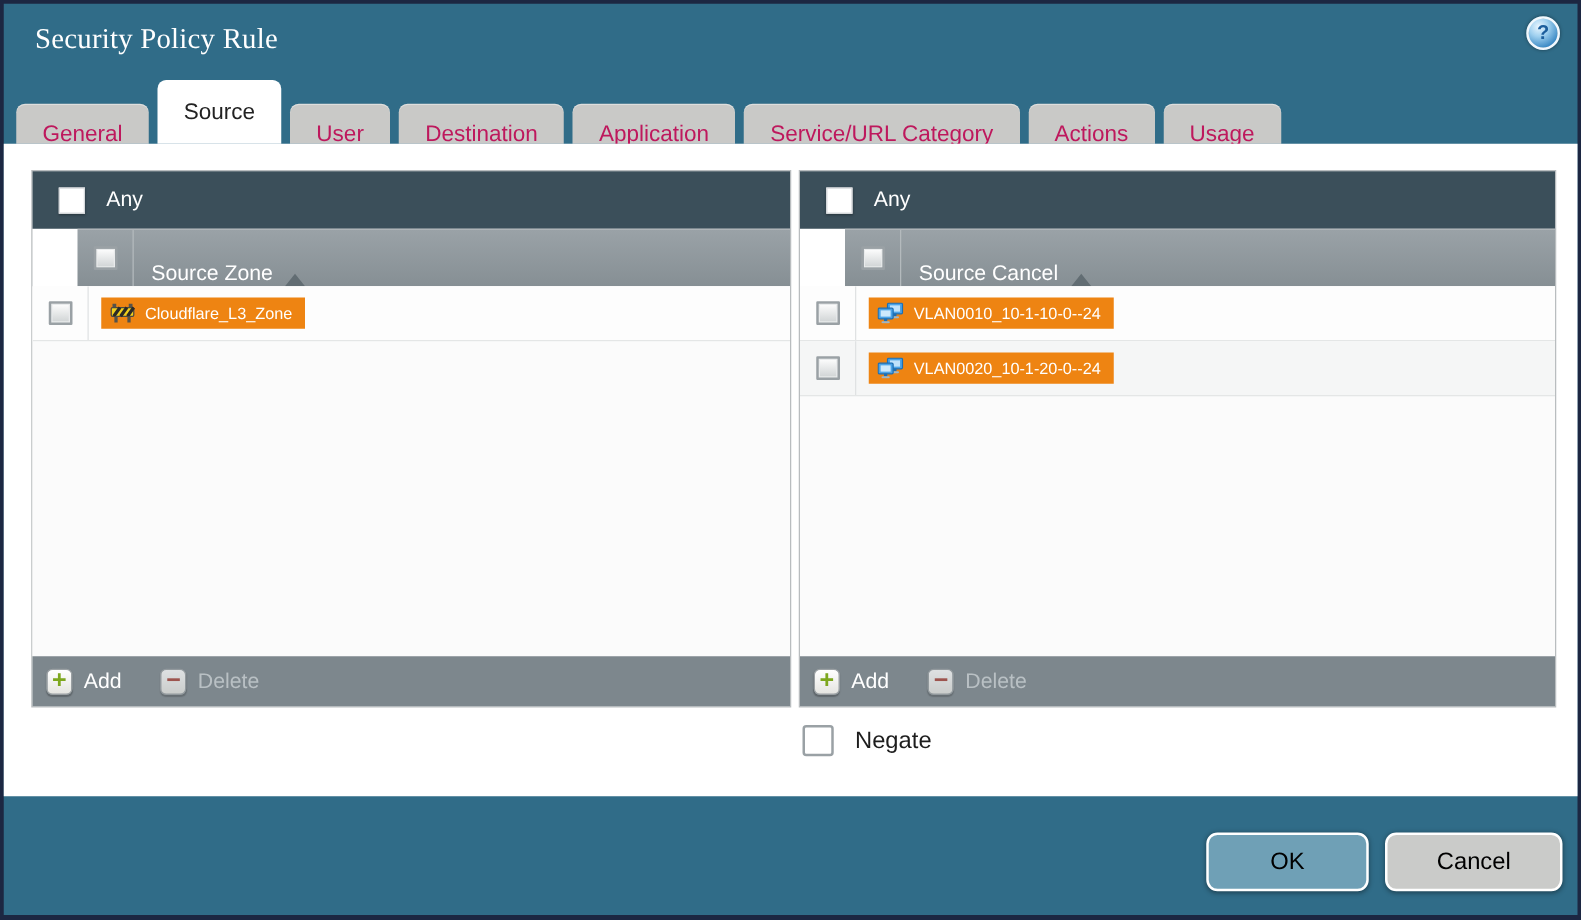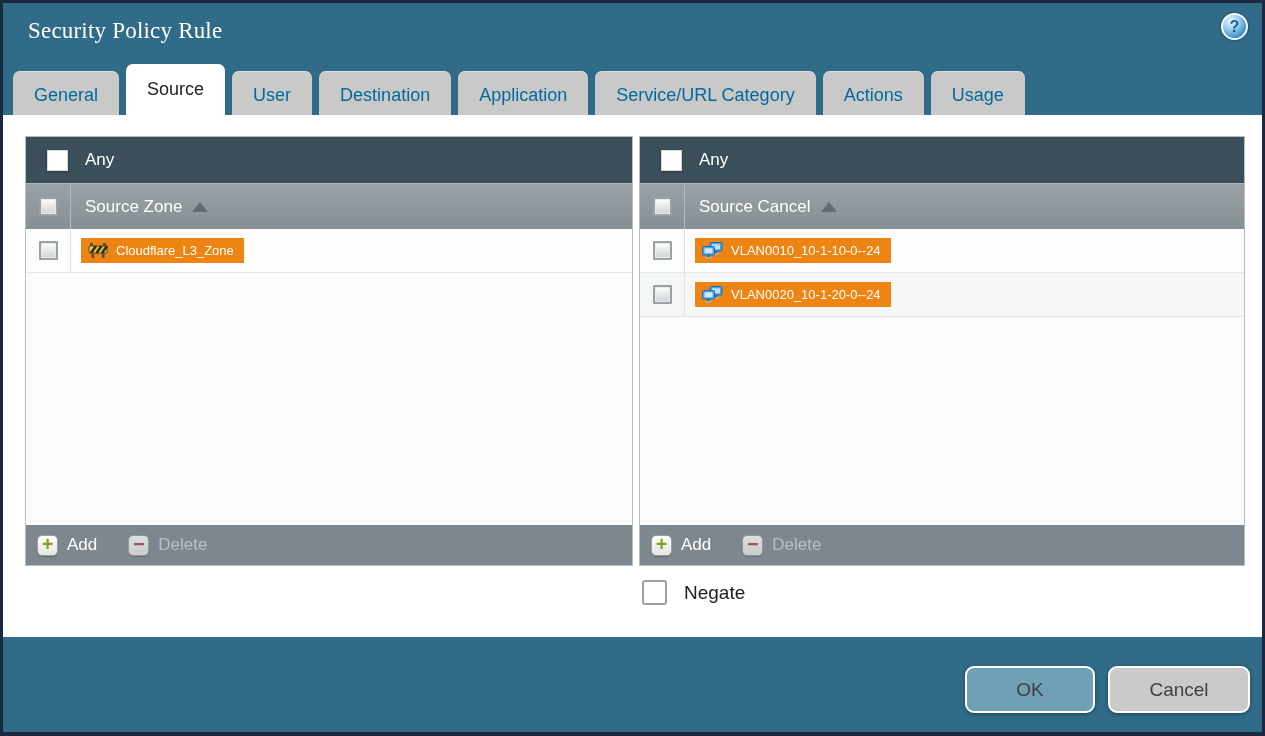--- a/index.html
+++ b/index.html
@@ -29,22 +29,22 @@
     display: flex; align-items: center; justify-content: center;
     color: #1c5e9c; font-size: 16px; font-weight: bold; cursor: pointer;
   }
 
   
   .tabs {
     position: absolute; left: 10px; top: 64px; height: 48px;
     display: flex; gap: 7px; align-items: flex-end;
   }
   .tab {
-    height: 44px; line-height: 48px; padding: 0 21px;
-    background: #c9c9c7; color: #0369a1; font-size: 18px;
+    height: 32px; line-height: 48px; padding: 0 21px;
+    background: #c9c9c7; color: #be185d; font-size: 18px;
     border-radius: 7px 7px 0 0; cursor: pointer; white-space: nowrap;
     box-shadow: inset 0 1px 0 rgba(255,255,255,.4);
   }
   .tab.active {
     background: #ffffff; height: 51px; line-height: 51px;
     position: relative; z-index: 3; color: #222222;
   }
 
   
   .content {
@@ -68,21 +68,21 @@
   .cb-any {
     width: 21px; height: 21px; background: #ffffff;
     border: 1px solid #d7dadd; box-shadow: 0 1px 2px rgba(0,0,0,.35);
     cursor: pointer;
   }
   .any-label { color: #ffffff; font-size: 17px; margin-left: 17px; }
 
   .col-header {
     height: 46px; flex: 0 0 46px;
     background: linear-gradient(#9aa2a7, #868f94);
-    display: flex; align-items: center; border-top: 1px solid #aeb4b7;
+    display: flex; align-items: flex-end; border-top: 1px solid #aeb4b7; margin-left: 36px;
   }
   .cb-cell {
     width: 45px; flex: 0 0 45px; height: 100%;
     display: flex; align-items: center; justify-content: center;
     border-right: 1px solid #b4babd;
   }
   .cb-bevel {
     width: 19px; height: 19px;
     background: linear-gradient(#fefefe, #cfd3d4);
     border: 2px solid #9aa1a5; border-radius: 1px;
@@ -134,21 +134,21 @@
   .cb-negate {
     width: 25px; height: 25px; background: #ffffff;
     border: 2px solid #9aa1a5; border-radius: 3px; cursor: pointer;
   }
   .negate-label { font-size: 19px; color: #1d1d1d; }
 
   
   .btn {
     position: absolute; top: 663px; height: 47px;
     border: 2px solid #ffffff; border-radius: 9px;
-    font-size: 19px; color: #404040; font-family: "Liberation Sans", sans-serif;
+    font-size: 19px; color: #000000; font-family: "Liberation Sans", sans-serif;
     box-shadow: 0 1px 4px rgba(0,0,0,.4); cursor: pointer;
   }
   .btn-ok { left: 962px; width: 130px; background: #6fa0b6; }
   .btn-cancel { left: 1105px; width: 142px; background: #cacbc9; }
 
   .icon-svg { display: block; }
 </style>
 </head>
 <body>
 

